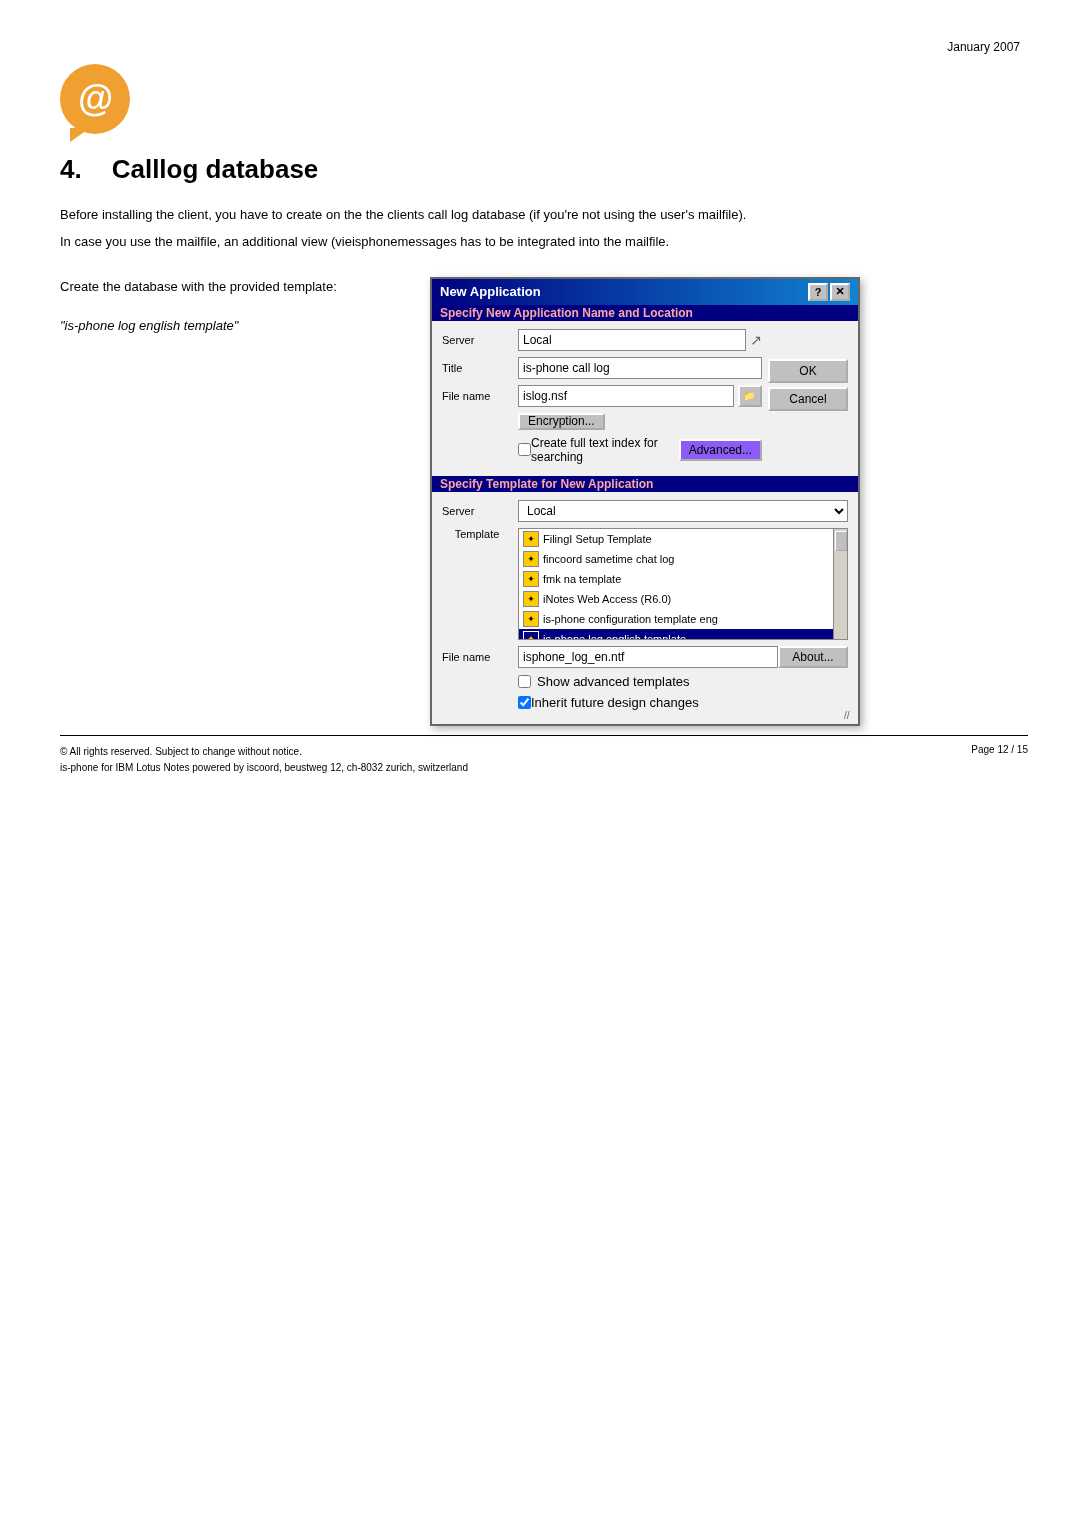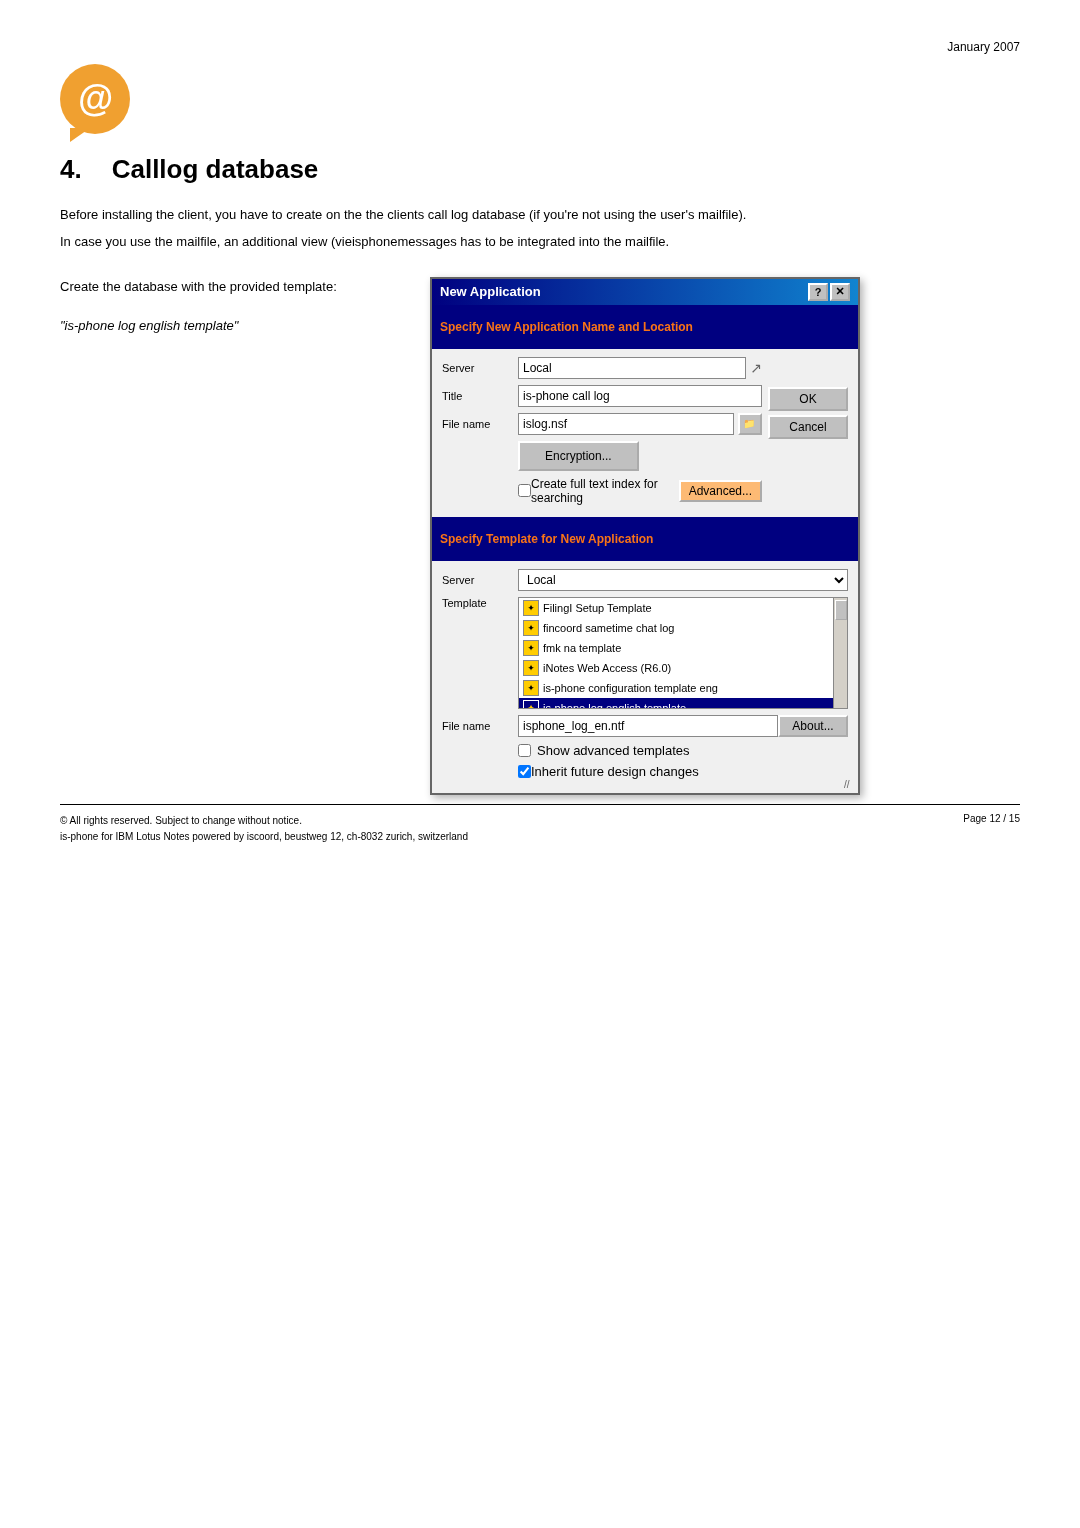--- a/index.html
+++ b/index.html
@@ -122,24 +122,24 @@
       color: #000;
       font-weight: bold;
     }
 
     .dialog-body {
       padding: 0;
     }
 
     .section-header-bar {
       background: #000080;
-      color: #f97316;
+      color: #fca5a5;
       font-size: 12px;
       font-weight: bold;
-      padding: 15px 8px;
+      padding: 1px 8px;
       margin-bottom: 0;
     }
 
     .form-section {
       padding: 8px 10px;
       background: #f0f0f0;
     }
 
     .form-row {
       display: flex;
@@ -192,28 +192,28 @@
       display: flex;
       align-items: center;
       justify-content: center;
     }
 
     .encryption-btn {
       background: #c0c0c0;
       border: 2px outset #fff;
       font-size: 12px;
       cursor: pointer;
-      padding: 2px 25px;
-      height: 30px;
+      padding: 2px 8px;
+      height: 17px;
       display: inline-flex;
       align-items: center;
     }
 
     .advanced-btn {
-      background: #fdba74;
+      background: #8b5cf6;
       border: 2px outset #fff;
       font-size: 12px;
       cursor: pointer;
       padding: 2px 8px;
       height: 22px;
       display: inline-flex;
       align-items: center;
     }
 
     .encryption-advanced-row {
@@ -313,21 +313,21 @@
       display: inline-flex;
       align-items: center;
       width: 70px;
       justify-content: center;
     }
 
     .footer {
       position: absolute;
       bottom: 30px;
       left: 60px;
-      right: 60px;
+      right: 52px;
       border-top: 1px solid #000;
       padding-top: 8px;
       font-size: 10px;
       display: flex;
       justify-content: space-between;
       align-items: flex-start;
     }
 
     .footer-left {
       font-size: 10px;
@@ -453,21 +453,21 @@
 
         <div class="form-section">
 
           <div class="form-row">
             <span class="form-label">Server</span>
             <select class="select-dropdown">
               <option>Local</option>
             </select>
           </div>
 
-          <div class="form-row" style="align-items:flex-start;">
+          <div class="form-row" style="align-items:flex-start;text-align:center;">
             <span class="form-label">Template</span>
             <div style="flex:1; display:flex; border:1px solid #888; background:#fff; height:112px;">
               <div style="flex:1; overflow:hidden;">
                 <div class="template-list-item">
                   <span class="item-icon">✦</span>
                   <span>FilingI Setup Template</span>
                 </div>
                 <div class="template-list-item">
                   <span class="item-icon">✦</span>
                   <span>fincoord sametime chat log</span>

